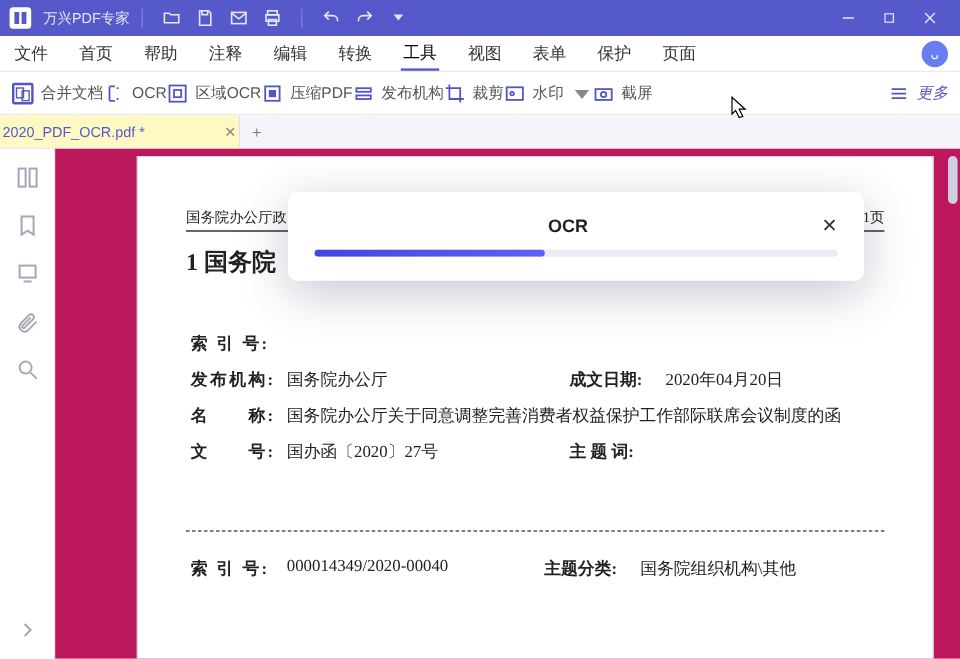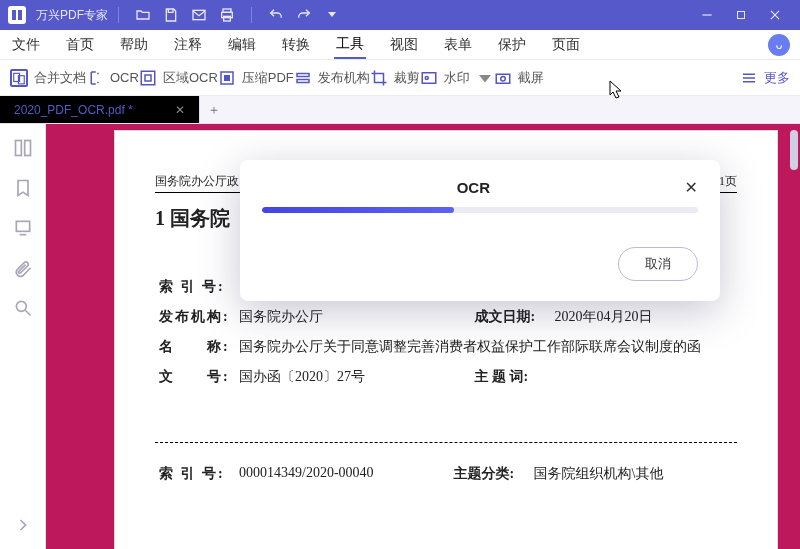--- a/index.html
+++ b/index.html
@@ -53,26 +53,26 @@
     display:flex;
     align-items:center;
     padding:0 10px;
     font-size:13px;
     color:#555;
     border-bottom:1px solid #eceaf0;
   }
   .tool { display:flex; align-items:center; gap:6px; cursor:pointer; color:#555;}
   .tool svg, .tool .ico { width:18px; height:18px; color:#5355c4;}
   .tool .ico { border:2px solid #5355c4; border-radius:2px; display:inline-block; }
-  .toolbar .more { margin-left:auto; display:flex; align-items:center; gap:6px; color:#5355c4;}
+  .toolbar .more { margin-left:auto; display:flex; align-items:center; gap:6px; color:#5355c4;font-style:italic;}
   
   .tabstrip { height:28px; background:#f4f4fa; display:flex; align-items:stretch; border-bottom:1px solid #e2e0ec;}
   .tab {
-    display:flex; align-items:center; gap:10px; padding:0 14px;
-    background:#000000; border-right:1px solid #e2e0ec;
+    display:flex; align-items:center; gap:10px; padding:0 2px;
+    background:#fef9c3; border-right:1px solid #e2e0ec;
     font-size:12px; color:#5659c9; min-width:200px; cursor:pointer;
   }
   .tab .close { color:#888; cursor:pointer;}
   .newtab { width:28px; display:flex; align-items:center; justify-content:center; color:#777; cursor:pointer;}
   
   .workspace { position:relative; height: calc(549px - 30px - 30px - 36px - 28px); display:flex;}
   .sidebar {
     width:46px; background:#fff; border-right:1px solid #e2e0ec;
     display:flex; flex-direction:column; align-items:center; padding:14px 0; gap:20px;
   }
@@ -368,20 +368,17 @@
 </div>
 
 <div class="modal">
   <div class="m-title-row">
     <div class="m-title">OCR</div>
     <div class="m-close">✕</div>
   </div>
   <div class="progress">
     <div class="bar" style="width:44.06%"></div>
   </div>
-  <div class="m-actions">
-    <button class="btn-cancel">取消</button>
-  </div>
 </div>
 
 <svg class="cursor-img" width="16" height="20" viewBox="0 0 16 20">
     <path d="M1 1l0 14 3-3 3 6 3-1-3-6 5 0z" fill="#fff" stroke="#000"></path>
   </svg>
 
 </body></html>

